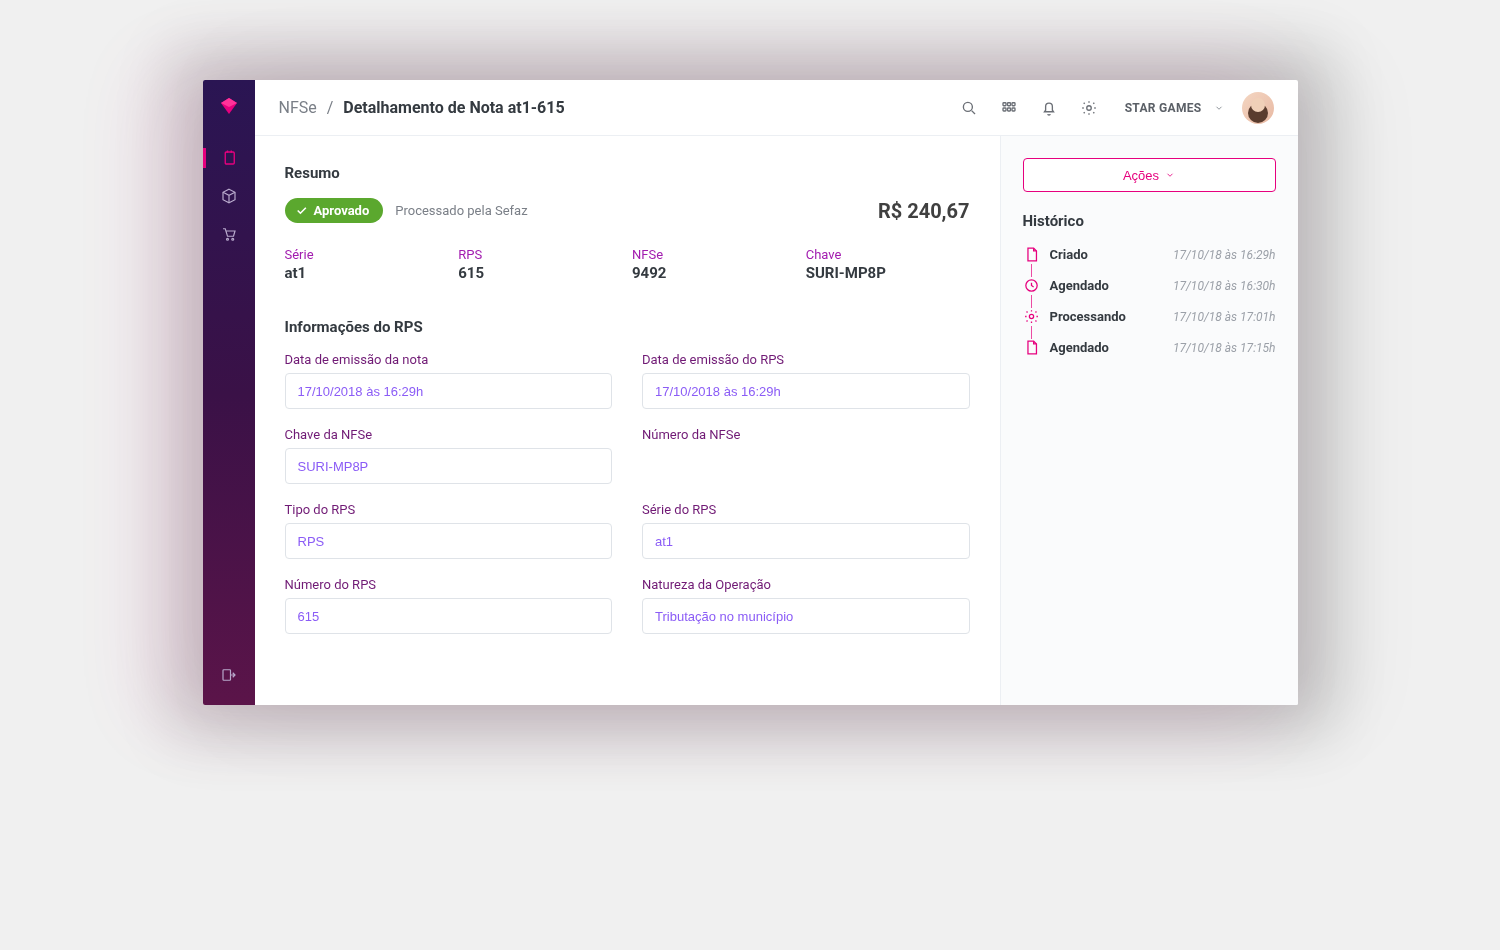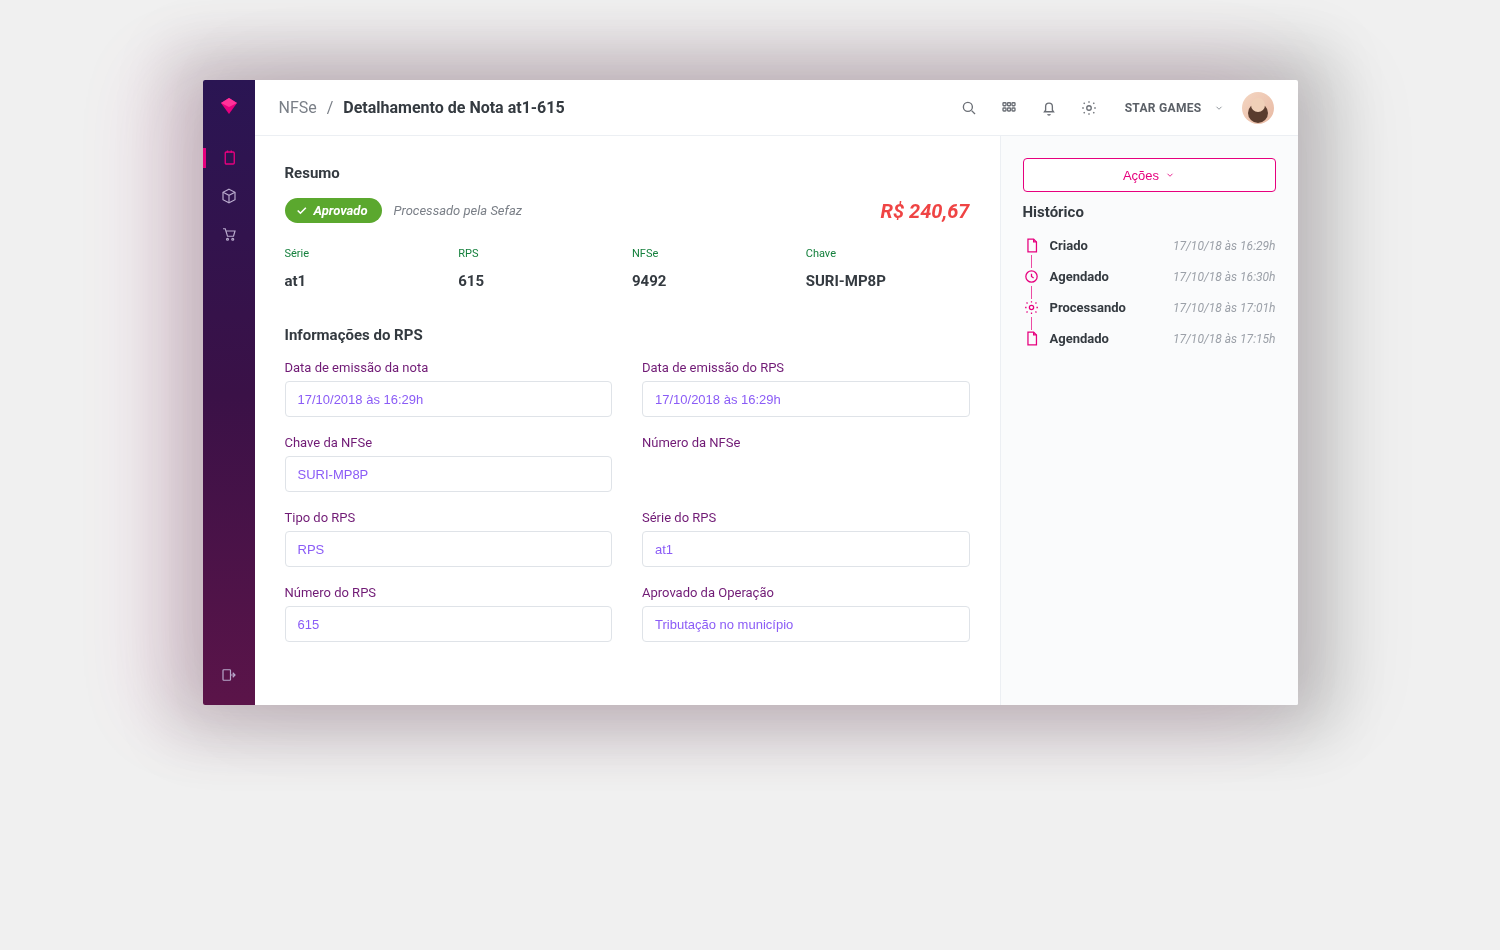--- a/index.html
+++ b/index.html
@@ -140,21 +140,20 @@
     h2.section {
       font-size: 15px;
       font-weight: 700;
       color: #343a40;
       margin-bottom: 16px;
     }
     .status-row {
       display: flex;
       align-items: center;
       margin-bottom: 24px;
-      font-style: italic;
     }
     .badge {
       background: #5ba82e;
       color: #fff;
       font-size: 13px;
       font-weight: 700;
       padding: 5px 14px 5px 10px;
       border-radius: 14px;
       display: inline-flex;
       align-items: center;
@@ -162,32 +161,32 @@
     }
     .status-text {
       font-size: 13px;
       color: #7a7f87;
       margin-left: 12px;
     }
     .amount {
       margin-left: auto;
       font-size: 20px;
       font-weight: 700;
-      color: #ef4444;
+      color: #404040;
     }
     .summary-grid {
       display: grid;
       grid-template-columns: 1fr 1fr 1fr 1fr;
       gap: 10px;
       margin-bottom: 36px;
     }
     .summary-item .lbl {
-      font-size: 11px;
-      color: #15803d;
-      margin-bottom: 12px;
+      font-size: 13px;
+      color: #a21caf;
+      margin-bottom: 2px;
     }
     .summary-item .val {
       font-size: 15px;
       font-weight: 700;
       color: #343a40;
     }
     .form-grid {
       display: grid;
       grid-template-columns: 1fr 1fr;
       gap: 18px 30px;
@@ -214,21 +213,21 @@
       color: #e6007e;
       background: #fff;
       border-radius: 4px;
       font-size: 13px;
       font-weight: 500;
       cursor: pointer;
       display: flex;
       align-items: center;
       justify-content: center;
       gap: 6px;
-      margin-bottom: 11px;
+      margin-bottom: 20px;
     }
     .hist-title {
       font-size: 15px;
       font-weight: 700;
       color: #343a40;
       margin-bottom: 16px;
     }
     .timeline { position: relative; }
     .timeline-item {
       display: flex;
@@ -411,21 +410,21 @@
           </div>
           <div class="field">
             <div class="flabel">Série do RPS</div>
             <input readonly="" value="at1" style="">
           </div>
           <div class="field">
             <div class="flabel">Número do RPS</div>
             <input readonly="" value="615" style="">
           </div>
           <div class="field">
-            <div class="flabel">Aprovado da Operação</div>
+            <div class="flabel">Natureza da Operação</div>
             <input readonly="" value="Tributação no município" style="">
           </div>
         </div>
 
       </div>
 
       <div class="rightpanel">
         <button class="actions-btn">
           <span>Ações</span>
           <svg width="10" height="10" viewBox="0 0 24 24" fill="none" stroke="#e6007e" stroke-width="2">

